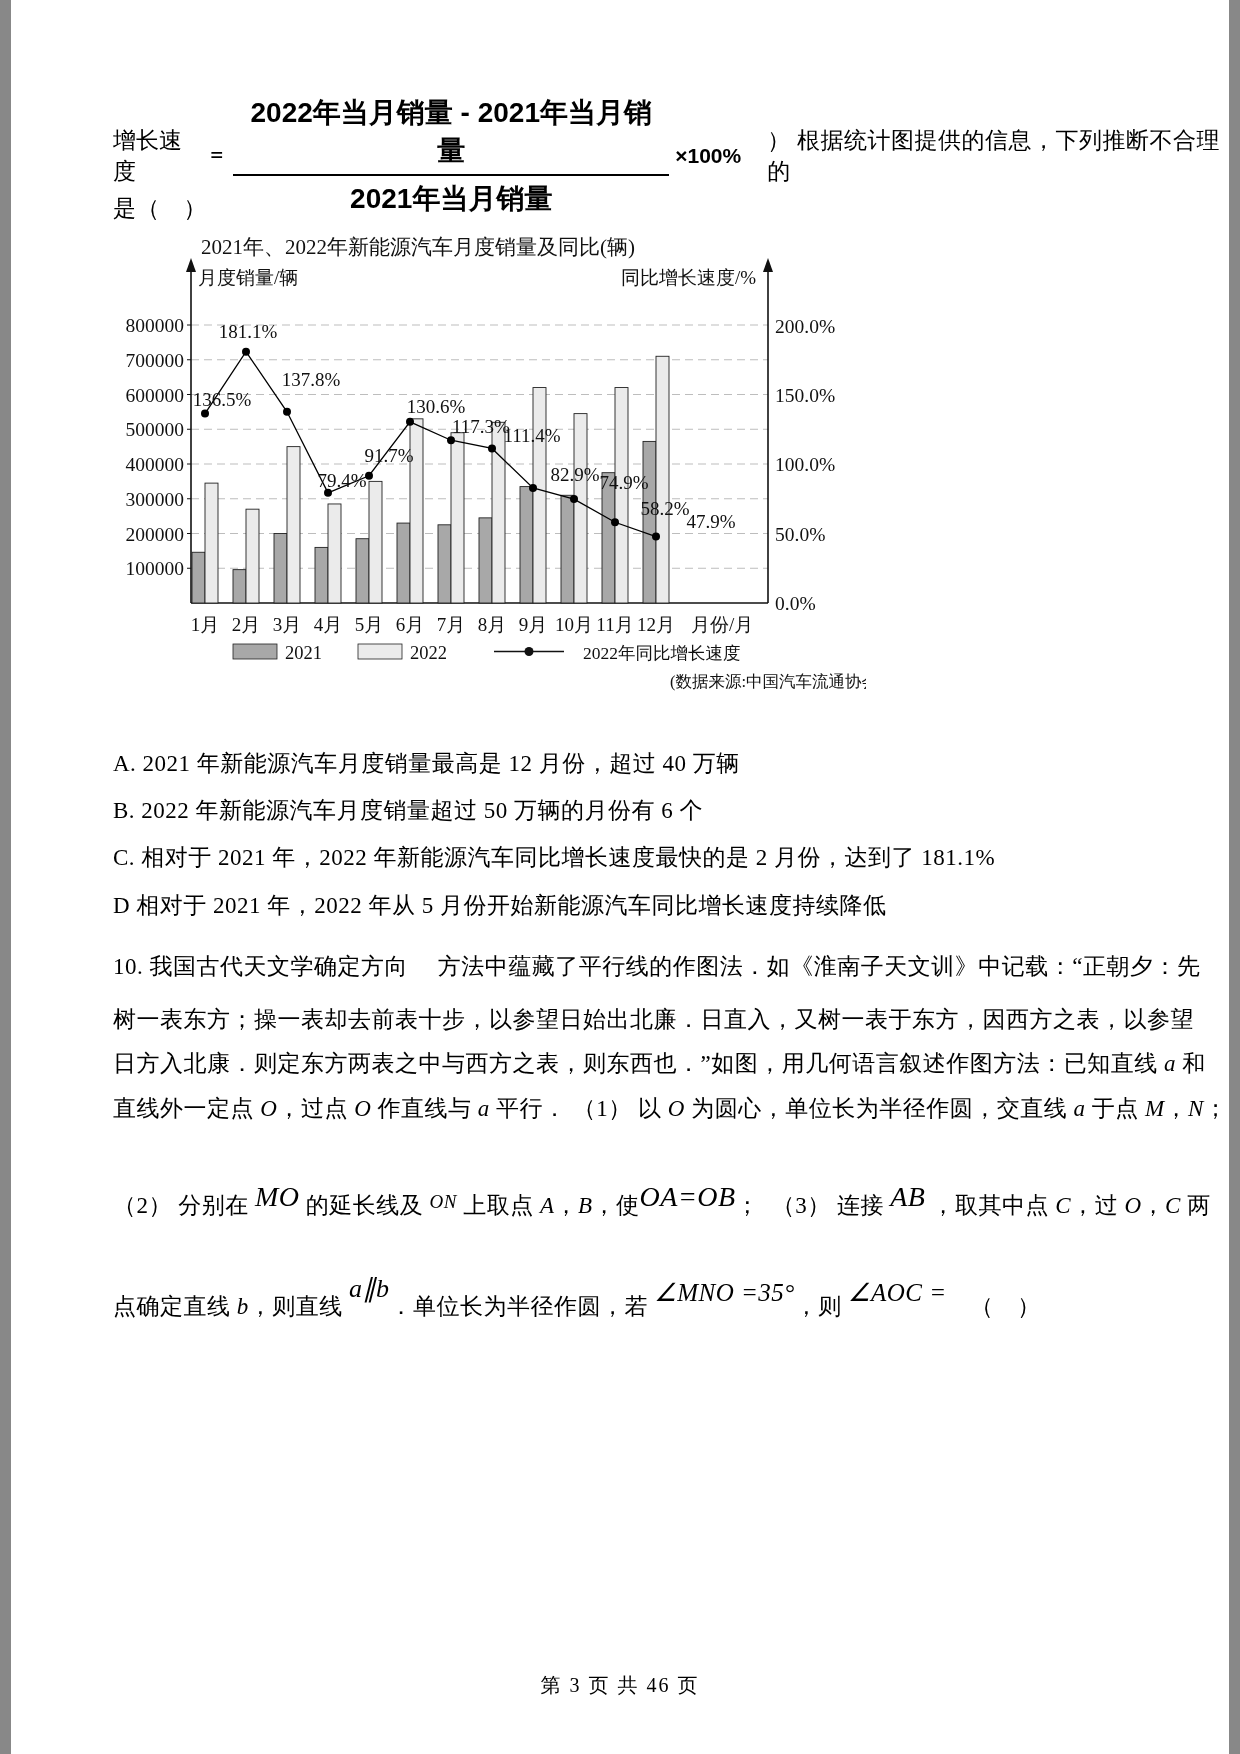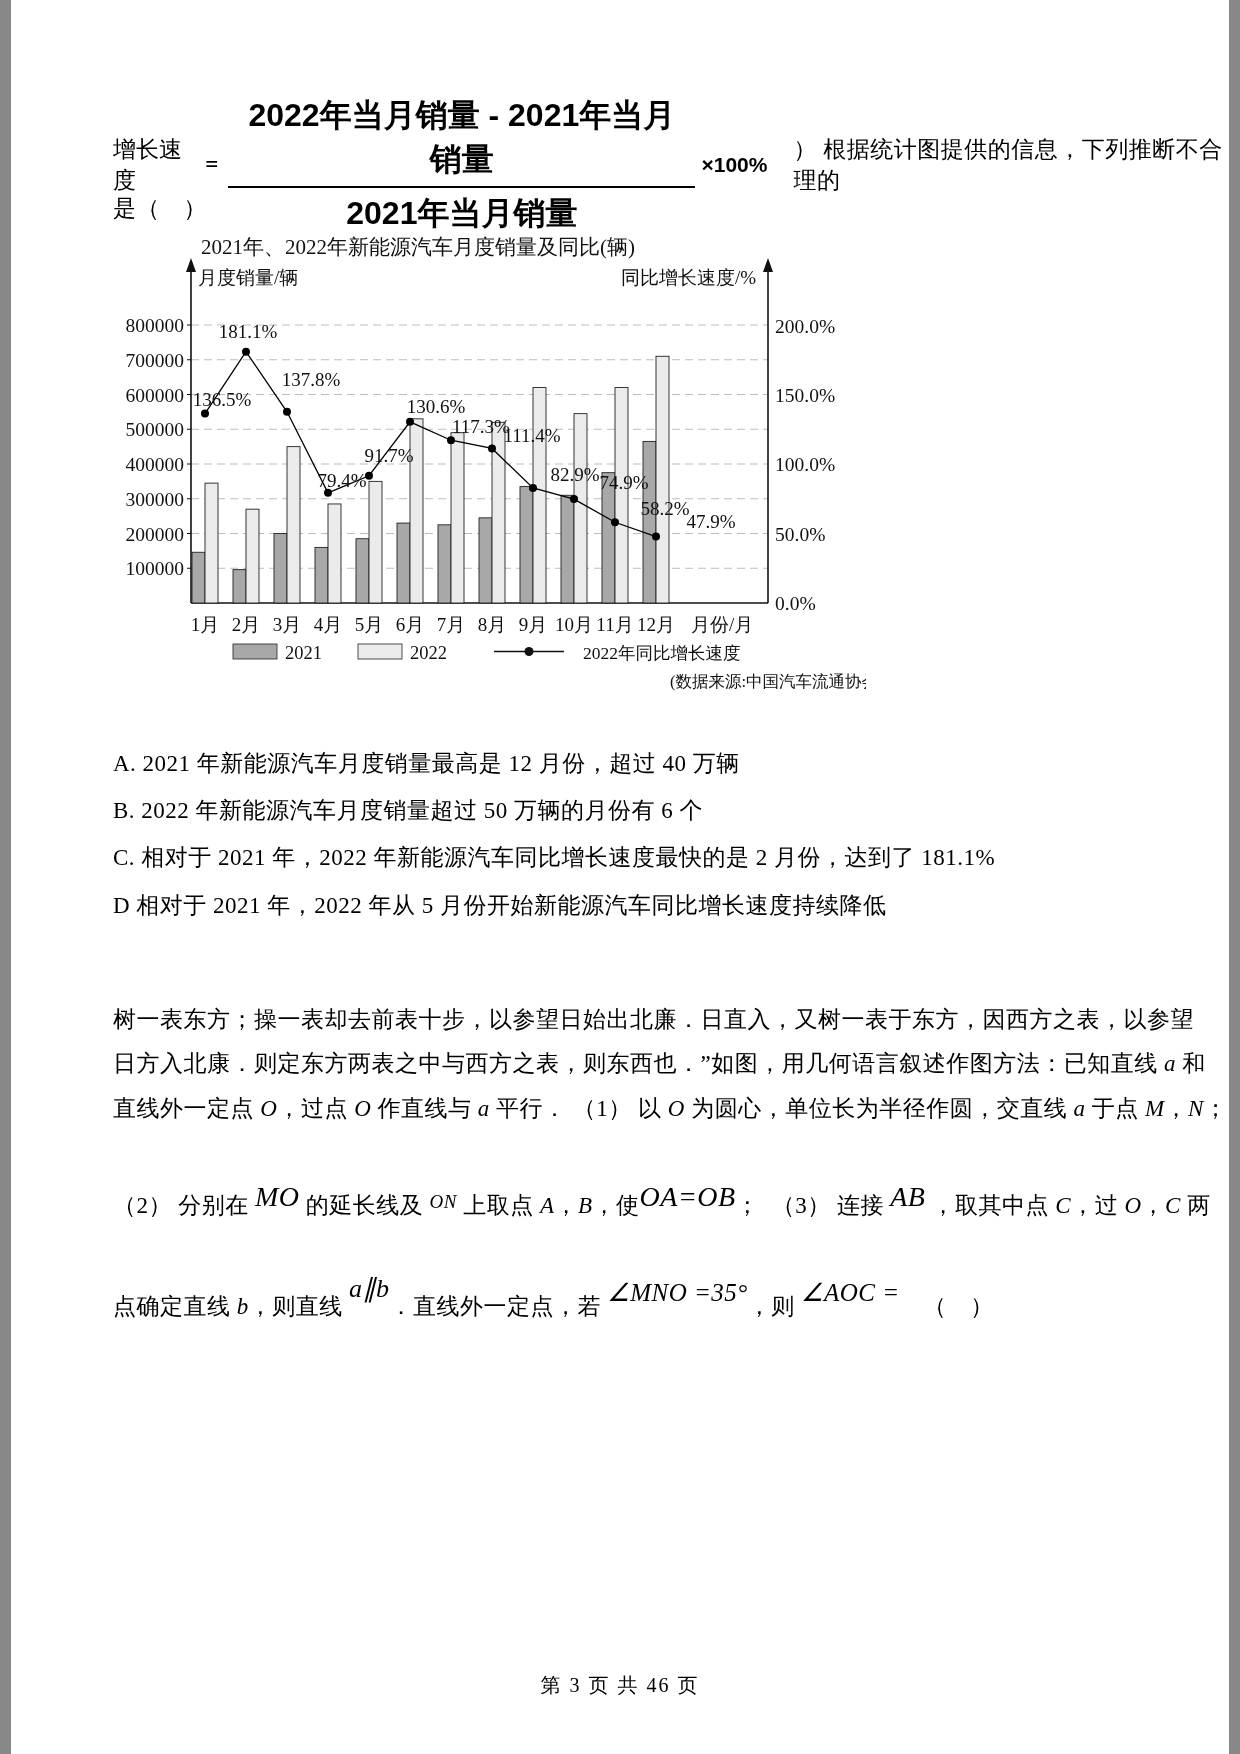--- a/index.html
+++ b/index.html
@@ -21,21 +21,21 @@
   }
   
   .formula-row{
     position:absolute;left:102px;top:92px;
     display:flex;align-items:center;
     font-size:23px;
   }
   .frac{
     display:inline-block;text-align:center;
     font-family:"Liberation Sans",sans-serif;
-    font-weight:bold;font-size:32px;
+    font-weight:bold;font-size:28px;
     margin:0 2px 0 4px;
   }
   .frac .num{display:block;border-bottom:2.5px solid #000;padding:2px 10px 4px;}
   .frac .den{display:block;padding:4px 10px 2px;}
   .times{font-family:"Liberation Sans",sans-serif;font-weight:bold;font-size:21px;margin-left:4px;}
   .eq{margin:0 6px 0 8px;font-weight:bold;}
   .tail{margin-left:26px;letter-spacing:0.5px;}
   
   .seg-cn{}
   .seg-it{font-style:italic;}
@@ -195,20 +195,21 @@
         <text x="477" y="431" font-size="17.5" text-anchor="start">2022年同比增长速度</text>
       </g>
       <text x="564" y="459" font-size="16.5" text-anchor="start">(数据来源:中国汽车流通协会)</text>
     </svg>
 
   <div class="line" style="top:748px">A. 2021 年新能源汽车月度销量最高是 12 月份，超过 40 万辆</div>
   <div class="line" style="top:795px">B. 2022 年新能源汽车月度销量超过 50 万辆的月份有 6 个</div>
   <div class="line" style="top:842px">C. 相对于 2021 年，2022 年新能源汽车同比增长速度最快的是 2 月份，达到了 181.1%</div>
   <div class="line" style="top:890px">D 相对于 2021 年，2022 年从 5 月份开始新能源汽车同比增长速度持续降低</div>
 
+  <div class="line" style="top:951px">10. 我国古代天文学确定方向　 方法中蕴藏了平行线的作图法．如《淮南子天文训》中记载：“正朝夕：先</div>
   <div class="line" style="top:1004px">树一表东方；操一表却去前表十步，以参望日始出北廉．日直入，又树一表于东方，因西方之表，以参望</div>
   <div class="line" style="top:1048px"><span class="seg-cn">日方入北康．则定东方两表之中与西方之表，则东西也．”如图，用几何语言叙述作图方法：已知直线 </span><span class="seg-it">a</span><span class="seg-cn"> 和</span></div>
   <div class="line" style="top:1093px"><span class="seg-cn">直线外一定点 </span><span class="seg-it">O</span><span class="seg-cn">，过点 </span><span class="seg-it">O</span><span class="seg-cn"> 作直线与 </span><span class="seg-it">a</span><span class="seg-cn"> 平行． （1） 以 </span><span class="seg-it">O</span><span class="seg-cn"> 为圆心，单位长为半径作圆，交直线 </span><span class="seg-it">a</span><span class="seg-cn"> 于点 </span><span class="seg-it">M</span><span class="seg-cn">，</span><span class="seg-it">N</span><span class="seg-cn">；</span></div>
   <div class="line" style="top:1188px"><span class="seg-cn">（2） 分别在 </span><span class="seg-m">MO</span><span class="seg-cn"> 的延长线及 </span><span class="seg-msm">ON</span><span class="seg-cn"> 上取点 </span><span class="seg-it">A</span><span class="seg-cn">，</span><span class="seg-it">B</span><span class="seg-cn">，使</span><span class="seg-big">OA=OB</span><span class="seg-cn">；  （3） 连接 </span><span class="seg-m">AB</span><span class="seg-cn"> ，取其中点 </span><span class="seg-it">C</span><span class="seg-cn">，过 </span><span class="seg-it">O</span><span class="seg-cn">，</span><span class="seg-it">C</span><span class="seg-cn"> 两</span></div>
-  <div class="line" style="top:1290px"><span class="seg-cn">点确定直线 </span><span class="seg-it">b</span><span class="seg-cn">，则直线 </span><span class="seg-hi">a∥b</span><span class="seg-cn">．直线外一定点，若 </span><span class="seg-ang">∠MNO =35°</span><span class="seg-cn">，则 </span><span class="seg-ang">∠AOC =</span><span class="seg-cn">　（　）</span></div>
+  <div class="line" style="top:1290px"><span class="seg-cn">点确定直线 </span><span class="seg-it">b</span><span class="seg-cn">，则直线 </span><span class="seg-hi">a∥b</span><span class="seg-cn">．单位长为半径作圆，若 </span><span class="seg-ang">∠MNO =35°</span><span class="seg-cn">，则 </span><span class="seg-ang">∠AOC =</span><span class="seg-cn">　（　）</span></div>
 
   <div class="footer">第 3 页 共 46 页</div>
 </div>
 
 </body></html>

